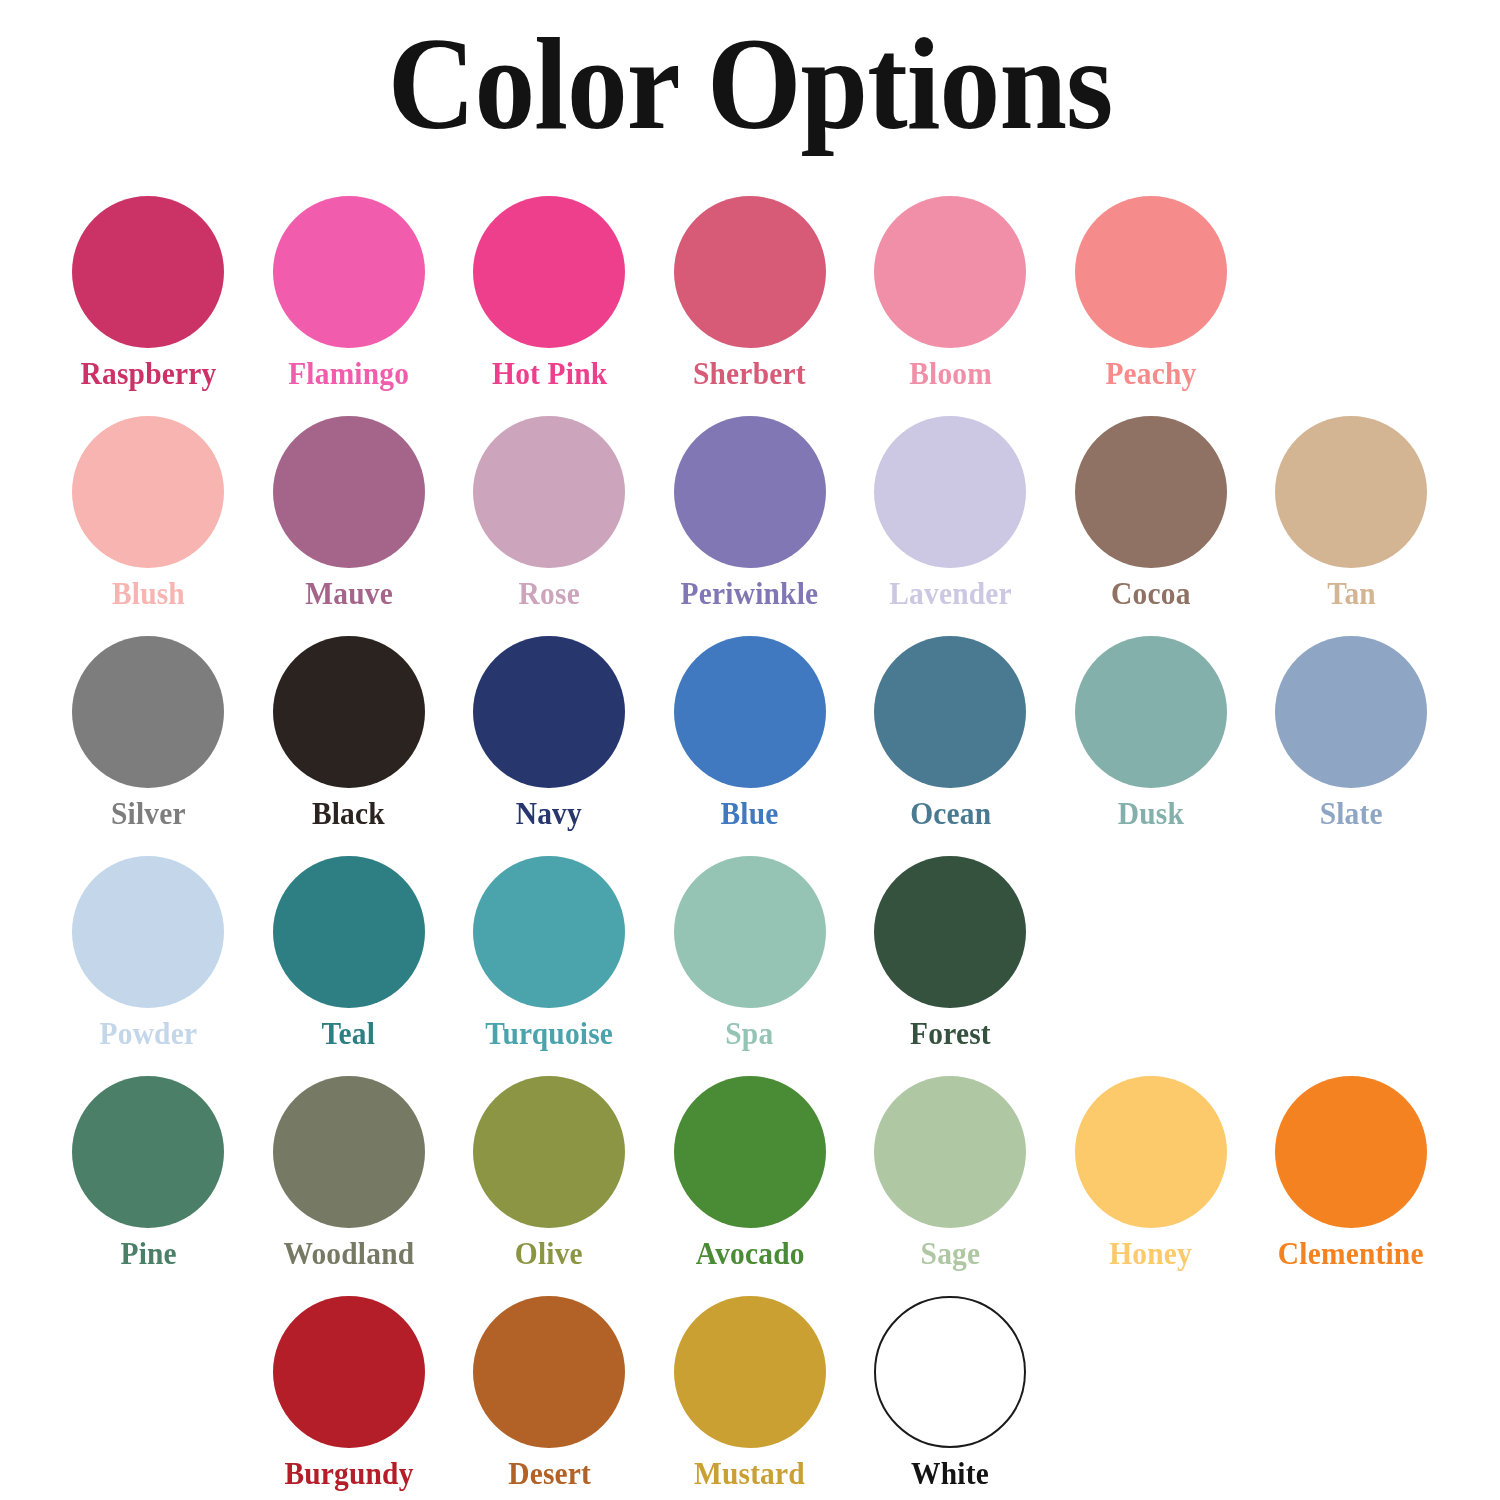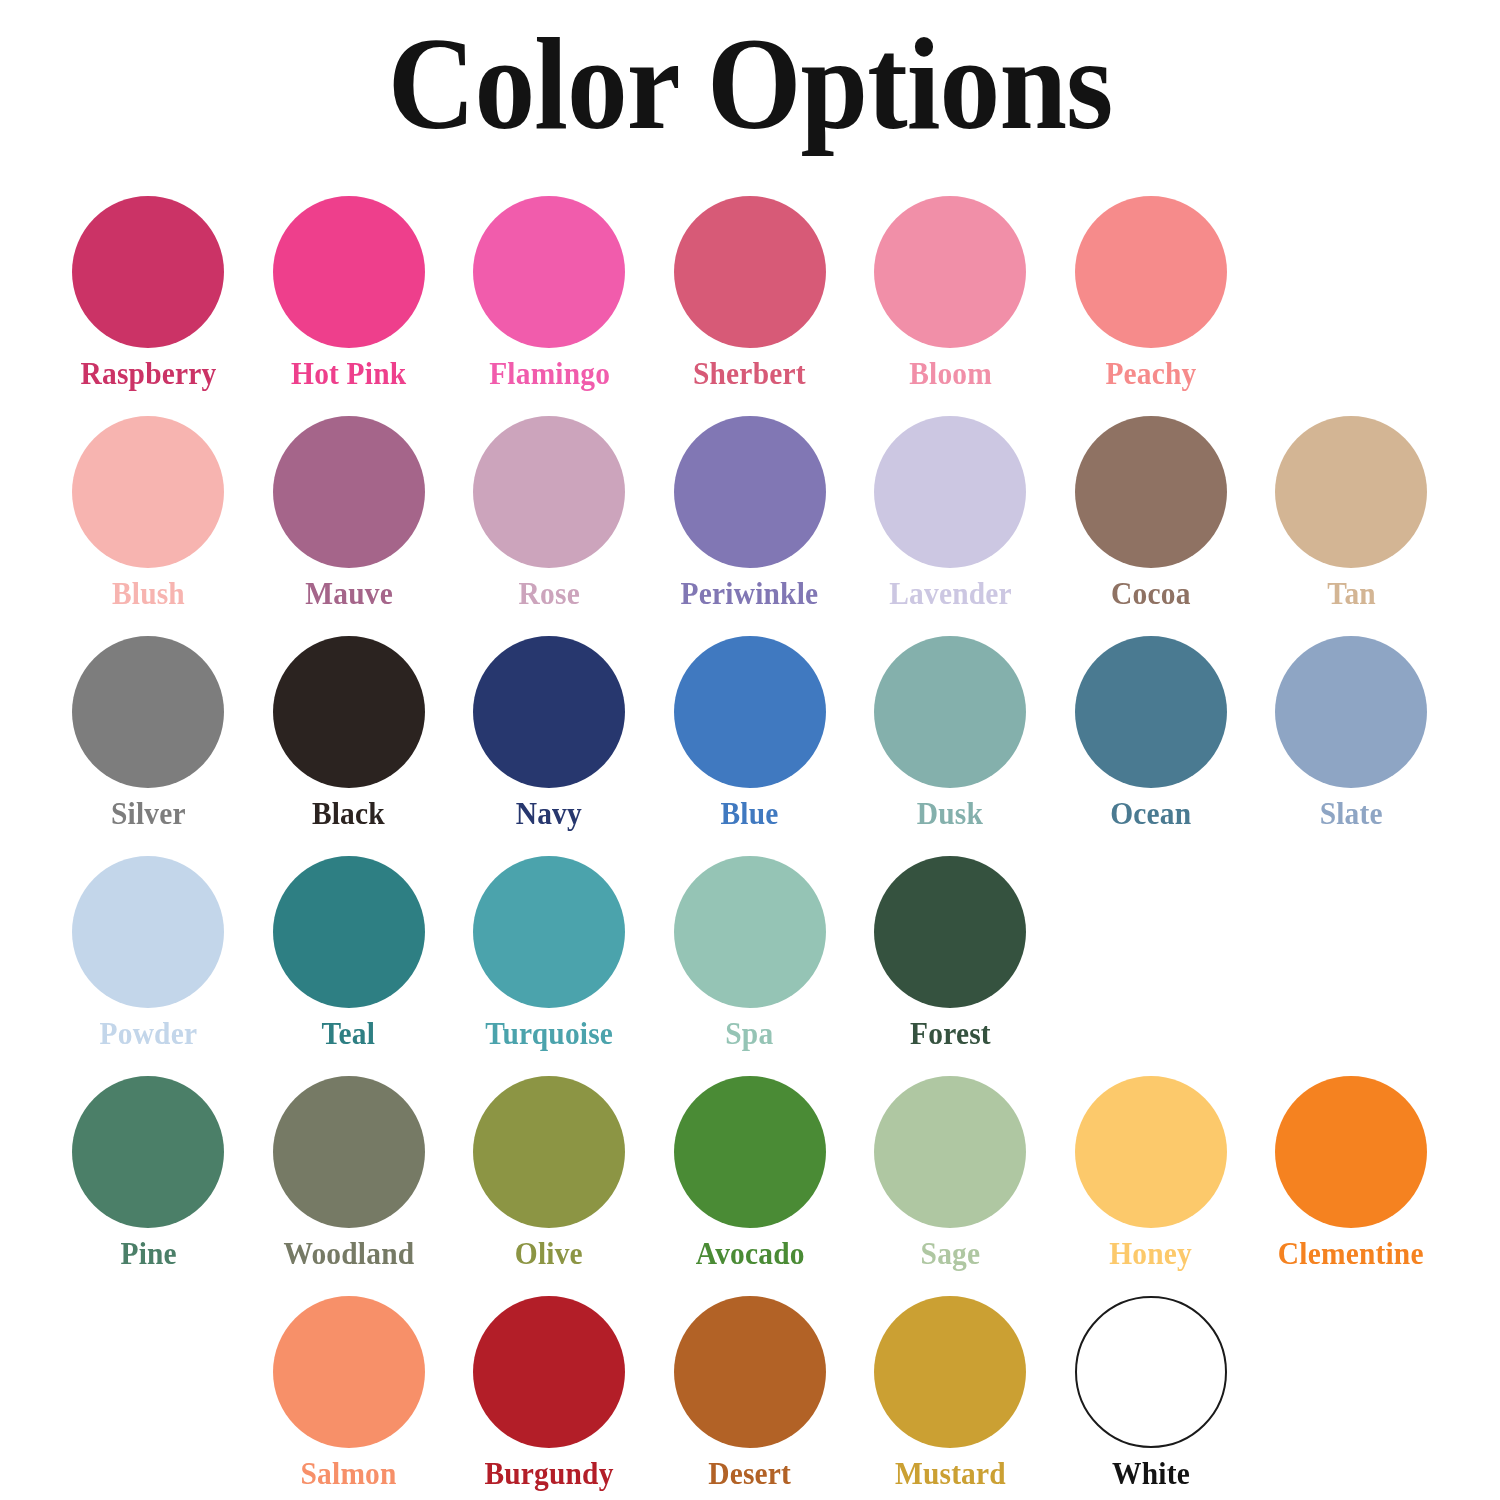--- a/index.html
+++ b/index.html
@@ -99,28 +99,28 @@
 
   <div class="title">Color Options</div>
 
   <div class="grid">
       <div class="row">
         <div class="cell">
           <div class="swatch" style="background: rgb(203, 51, 102);"></div>
           <div class="label" style="color: rgb(203, 51, 102);">Raspberry</div>
         </div>
         <div class="cell">
+          <div class="swatch" style="background: rgb(241, 92, 172);"></div>
+          <div class="label" style="color: rgb(241, 92, 172);">Flamingo</div>
+        </div>
+        <div class="cell">
           <div class="swatch" style="background: rgb(238, 63, 140);"></div>
           <div class="label" style="color: rgb(238, 63, 140);">Hot Pink</div>
         </div>
         <div class="cell">
-          <div class="swatch" style="background: rgb(241, 92, 172);"></div>
-          <div class="label" style="color: rgb(241, 92, 172);">Flamingo</div>
-        </div>
-        <div class="cell">
           <div class="swatch" style="background: rgb(215, 90, 119);"></div>
           <div class="label" style="color: rgb(215, 90, 119);">Sherbert</div>
         </div>
         <div class="cell">
           <div class="swatch" style="background: rgb(241, 143, 168);"></div>
           <div class="label" style="color: rgb(241, 143, 168);">Bloom</div>
         </div>
         <div class="cell">
           <div class="swatch" style="background: rgb(246, 139, 139);"></div>
           <div class="label" style="color: rgb(246, 139, 139);">Peachy</div>
@@ -167,28 +167,28 @@
         </div>
         <div class="cell">
           <div class="swatch" style="background: rgb(39, 55, 110);"></div>
           <div class="label" style="color: rgb(39, 55, 110);">Navy</div>
         </div>
         <div class="cell">
           <div class="swatch" style="background: rgb(64, 121, 192);"></div>
           <div class="label" style="color: rgb(64, 121, 192);">Blue</div>
         </div>
         <div class="cell">
+          <div class="swatch" style="background: rgb(74, 122, 145);"></div>
+          <div class="label" style="color: rgb(74, 122, 145);">Ocean</div>
+        </div>
+        <div class="cell">
           <div class="swatch" style="background: rgb(132, 176, 172);"></div>
           <div class="label" style="color: rgb(132, 176, 172);">Dusk</div>
         </div>
         <div class="cell">
-          <div class="swatch" style="background: rgb(74, 122, 145);"></div>
-          <div class="label" style="color: rgb(74, 122, 145);">Ocean</div>
-        </div>
-        <div class="cell">
           <div class="swatch" style="background: rgb(142, 165, 196);"></div>
           <div class="label" style="color: rgb(142, 165, 196);">Slate</div>
         </div>
       </div>
       <div class="row">
         <div class="cell">
           <div class="swatch" style="background: rgb(195, 214, 234);"></div>
           <div class="label" style="color: rgb(195, 214, 234);">Powder</div>
         </div>
         <div class="cell">
@@ -234,24 +234,20 @@
           <div class="label" style="color: rgb(252, 201, 107);">Honey</div>
         </div>
         <div class="cell">
           <div class="swatch" style="background: rgb(245, 130, 32);"></div>
           <div class="label" style="color: rgb(245, 130, 32);">Clementine</div>
         </div>
       </div>
       <div class="row">
         <div class="cell spacer"></div>
         <div class="cell">
-          <div class="swatch" style="background: rgb(247, 144, 105);"></div>
-          <div class="label" style="color: rgb(247, 144, 105);">Salmon</div>
-        </div>
-        <div class="cell">
           <div class="swatch" style="background: rgb(179, 30, 40);"></div>
           <div class="label" style="color: rgb(179, 30, 40);">Burgundy</div>
         </div>
         <div class="cell">
           <div class="swatch" style="background: rgb(178, 98, 38);"></div>
           <div class="label" style="color: rgb(178, 98, 38);">Desert</div>
         </div>
         <div class="cell">
           <div class="swatch" style="background: rgb(203, 160, 51);"></div>
           <div class="label" style="color: rgb(203, 160, 51);">Mustard</div>

